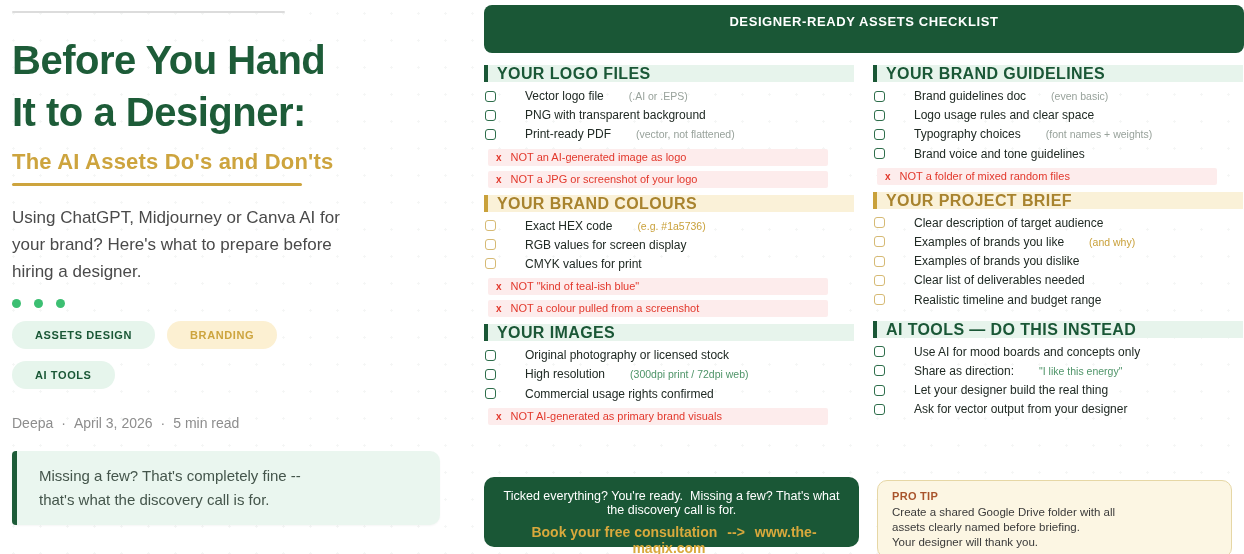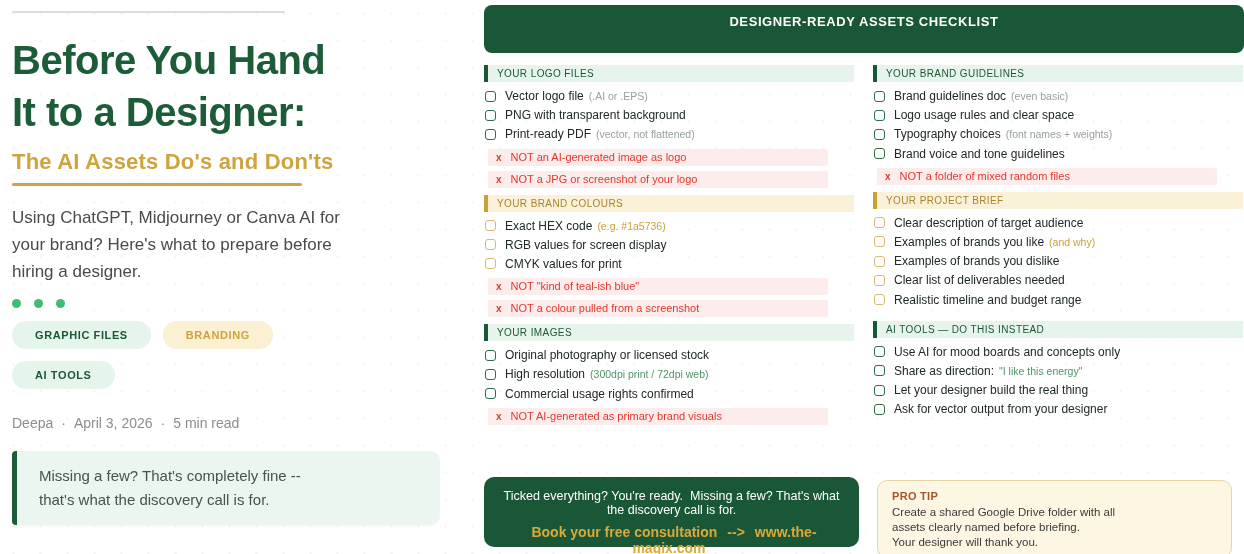--- a/index.html
+++ b/index.html
@@ -37,28 +37,28 @@
   .infographic { position:absolute; left:484px; top:5px; width:760px; height:549px; }
   .ig-header {
     height:48px; background:#1a5736; border-radius:8px; color:#ffffff; text-align:center;
     line-height:33px; font-size:13px; font-weight:bold; letter-spacing:0.6px;
   }
   .ig-body { display:flex; gap:19px; margin-top:12px; }
   .ig-col { width:370px; }
 
   .cl-section + .cl-section { margin-top:7px; }
   .cl-header {
-    padding:3px 26px 3px 9px; border-left:4px solid; font-size:10px; line-height:11px;
-    font-weight:normal; letter-spacing:0.4px;
+    padding:3px 26px 3px 9px; border-left:4px solid; font-size:16px; line-height:11px;
+    font-weight:bold; letter-spacing:0.4px;
   }
   .cl-section.green .cl-header { background:#e7f4ec; border-color:#1a5736; color:#1a5736; }
   .cl-section.gold  .cl-header { background:#faf1d8; border-color:#c9a13b; color:#a8832e; }
 
   .cl-items { padding:7px 0 2px 1px; }
-  .cl-item { display:flex; align-items:center; margin-bottom:5.2px; }
+  .cl-item { display:flex; align-items:center; margin-bottom:5.2px;gap:20px; }
   .cb { width:11px; height:11px; border-radius:3px; border:1.6px solid #2e6e4b; margin-right:9px;
         flex:0 0 auto; background:#fff; cursor:pointer; }
   .cl-section.gold .cb { border-color:#d6ba74; }
   .cl-label { font-size:12px; color:#202a24; }
   .cl-note { font-size:10.5px; margin-left:5px;text-align:center; }
   .note-muted { color:#98a29b; }
   .note-gold  { color:#c9a13b; }
   .note-green { color:#4e9468; }
 
   .cl-not {
@@ -92,21 +92,21 @@
     <h1 class="headline"><span>Before You Hand</span><br><span>It to a Designer:</span></h1>
     <div class="subtitle">The AI Assets Do's and Don'ts</div>
     <div class="subtitle-rule"></div>
     <p class="intro">Using ChatGPT, Midjourney or Canva AI for your brand? Here's what to prepare before hiring a designer.</p>
     <div class="dots">
       <div class="dot"></div>
       <div class="dot"></div>
       <div class="dot"></div>
     </div>
     <div class="tags">
-        <span class="tag green">GRAPHIC FILES</span>
+        <span class="tag green">ASSETS DESIGN</span>
         <span class="tag gold">BRANDING</span>
         <span class="tag green">AI TOOLS</span>
       </div>
     <div class="byline">
       <span>Deepa</span><span class="sep">·</span><span>April 3, 2026</span><span class="sep">·</span><span>5 min read</span>
     </div>
     <div class="quote">
       <div>Missing a few? That's completely fine --</div>
       <div>that's what the discovery call is for.</div>
     </div>

